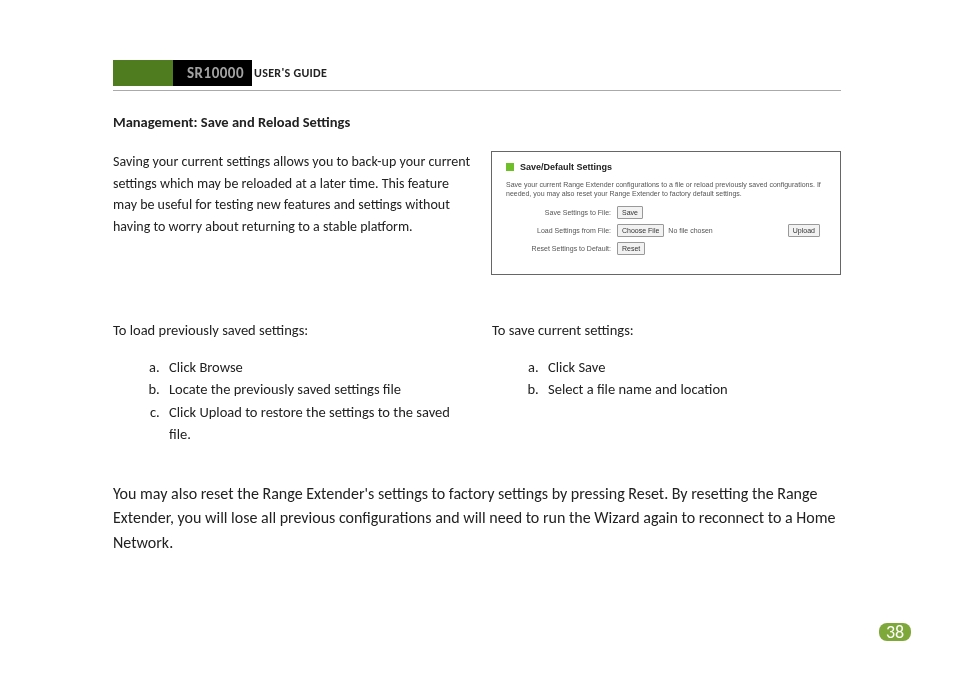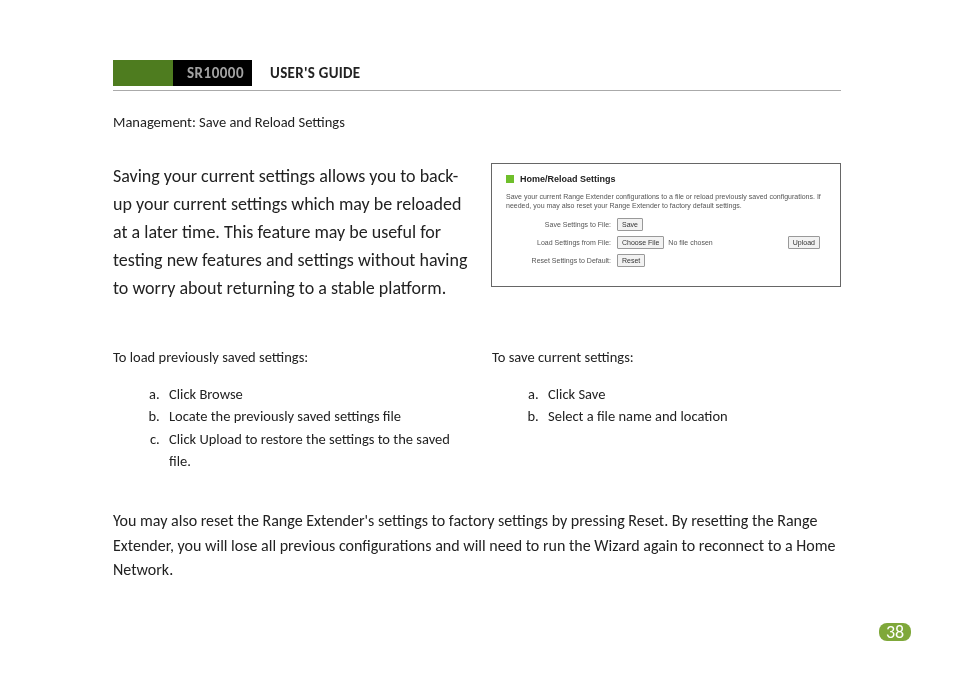--- a/index.html
+++ b/index.html
@@ -34,44 +34,44 @@
     color: #a3a3a3;
     font-weight: bold;
     font-size: 15px;
     display: flex;
     align-items: center;
     padding: 0 8px 0 14px;
     letter-spacing: 0.5px;
   }
   .header-title {
     font-weight: bold;
-    font-size: 15px;
-    display: flex;
-    align-items: center;
-    padding-left: 18px;
+    font-size: 12px;
+    display: flex;
+    align-items: center;
+    padding-left: 2px;
     letter-spacing: 0.3px;
   }
   .header-rule {
     border: none;
     border-top: 1px solid #aaa;
     margin: 0 0 22px 0;
   }
   .section-heading {
-    font-weight: normal;
+    font-weight: bold;
     font-size: 14.5px;
-    margin-bottom: 32px;
+    margin-bottom: 20px;
   }
   .intro-row {
     display: flex;
     gap: 20px;
     align-items: flex-start;
   }
   .intro-text {
     flex: 1;
-    font-size: 18px;
+    font-size: 14px;
     line-height: 1.55;
   }
   .panel {
     border: 1px solid #666;
     width: 350px;
     padding: 10px 14px 14px 14px;
     box-sizing: border-box;
     font-family: Arial, sans-serif;
   }
   .panel-title-row {
@@ -182,21 +182,21 @@
   <hr class="header-rule">
 
   <div class="section-heading">Management: Save and Reload Settings</div>
 
   <div class="intro-row">
     <div class="intro-text">Saving your current settings allows you to back-up your current settings which may be reloaded at a later time. This feature may be useful for testing new features and settings without having to worry about returning to a stable platform.</div>
 
     <div class="panel">
       <div class="panel-title-row">
         <div class="panel-sq"></div>
-        <div class="panel-title">Home/Reload Settings</div>
+        <div class="panel-title">Save/Default Settings</div>
       </div>
       <div class="panel-desc">Save your current Range Extender configurations to a file or reload previously saved configurations. If needed, you may also reset your Range Extender to factory default settings.</div>
 
       <div class="panel-row">
         <div class="panel-label">Save Settings to File:</div>
         <div class="panel-btn">Save</div>
       </div>
 
       <div class="panel-row">
         <div class="panel-label">Load Settings from File:</div>

